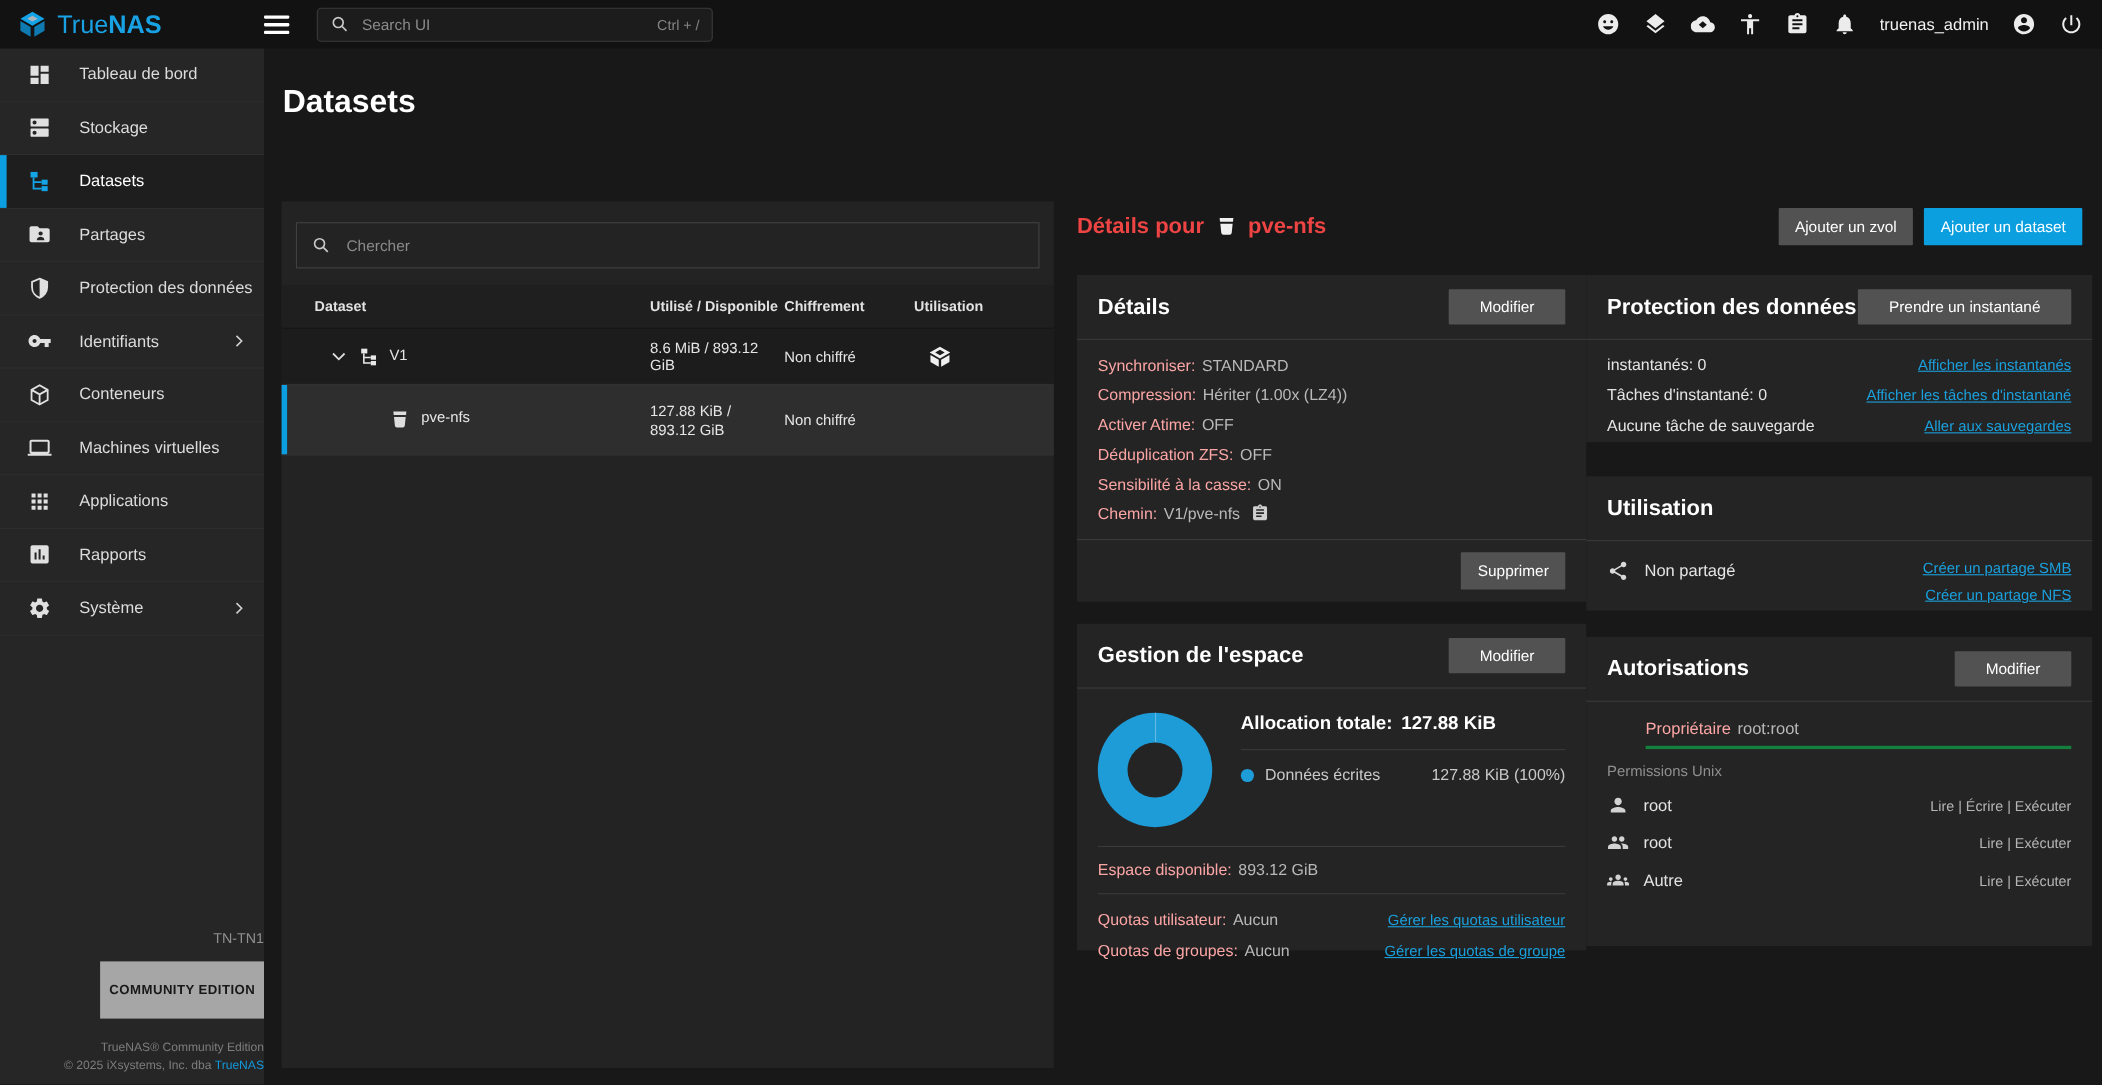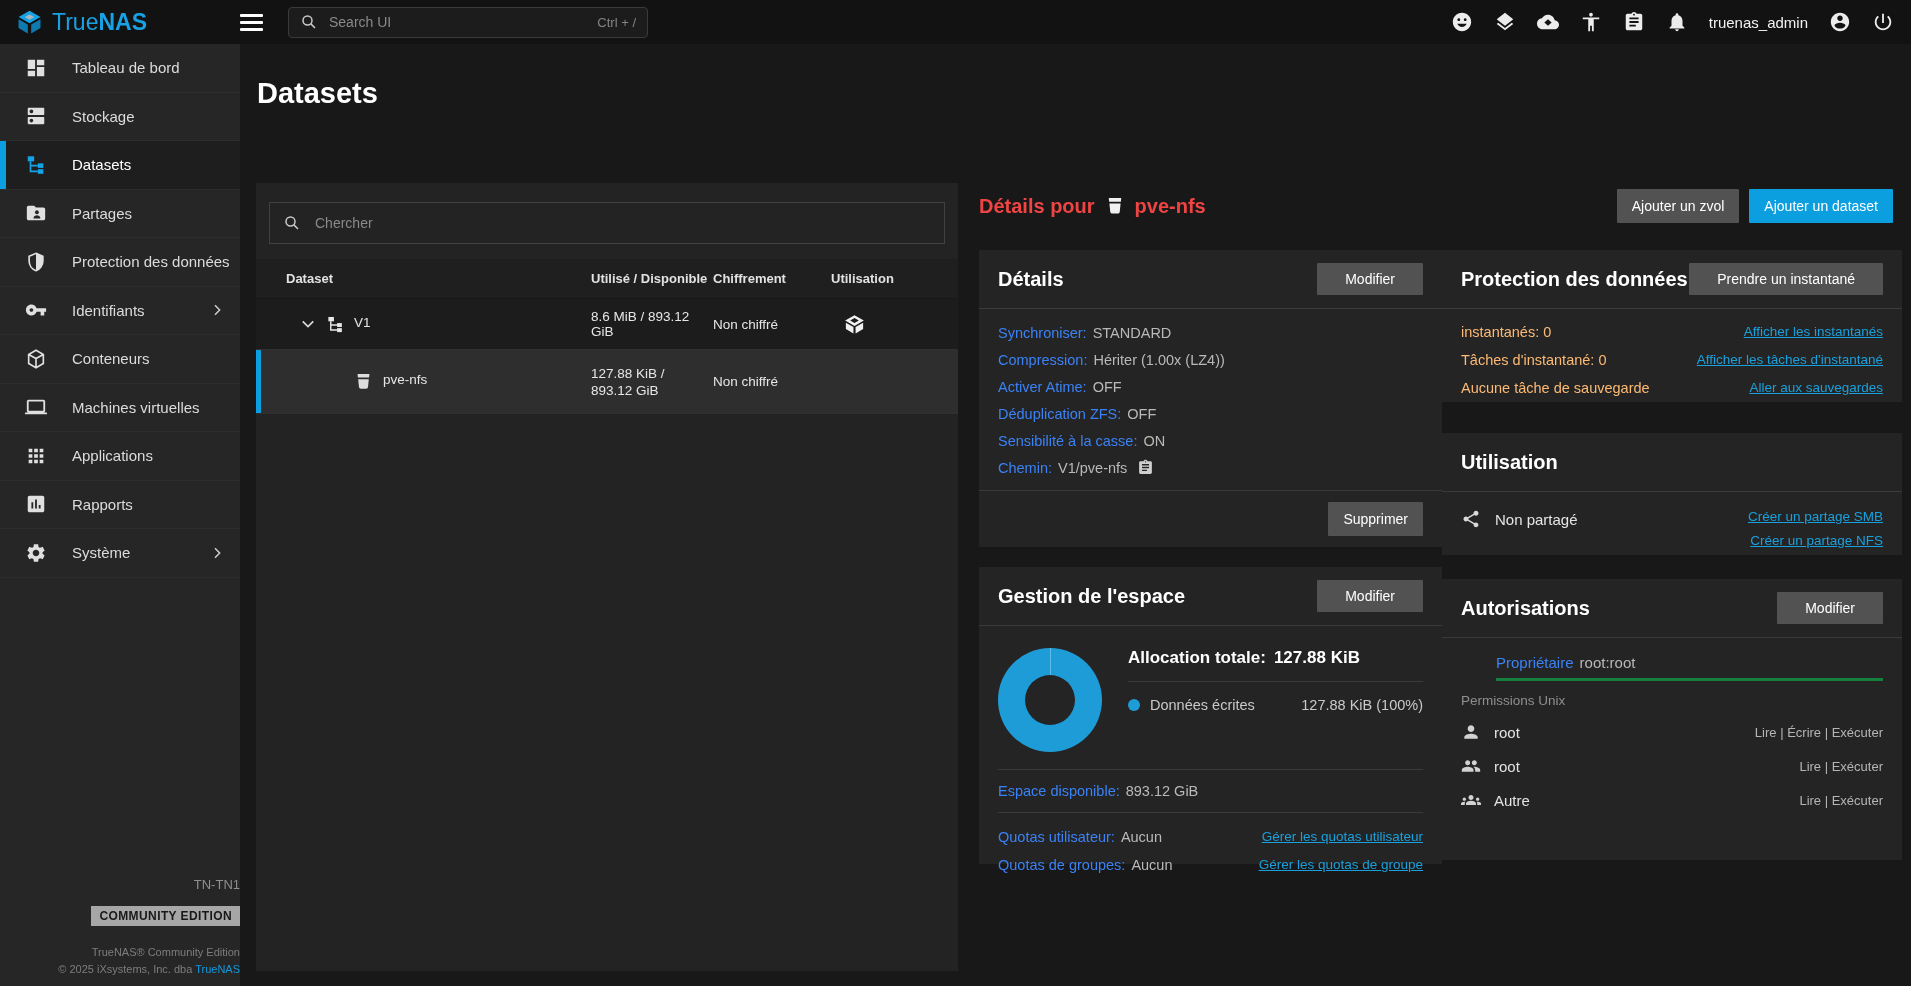--- a/index.html
+++ b/index.html
@@ -33,21 +33,21 @@
   .nav-item { height:48.5px; display:flex; align-items:center; gap:25px; padding-left:25px;
               border-bottom:1px solid #2d2d2d; font-size:15px; color:#dcdcdc; cursor:pointer; position:relative; }
   .nav-icon { width:22px; height:22px; flex:0 0 22px; color:#e0e0e0; }
   .nav-item.active { background:#1e1e1e; color:#fff; }
   .nav-item.active::before { content:""; position:absolute; left:0; top:0; bottom:0; width:6px; background:#0b9fe1; }
   .nav-item.active .nav-icon { color:#14a3e6; }
   .nav-chevron { margin-left:auto; margin-right:15px; width:16px; height:16px; color:#cfcfcf; }
   .sidebar-footer { position:absolute; bottom:8px; left:4px; right:0; text-align:right; }
   .hostname { font-size:13px; color:#8f8f8f; margin-bottom:14px; }
   .edition-badge { display:inline-block; background:#a6a6a6; color:#181818; font-weight:bold; font-size:12px;
-                   letter-spacing:.4px; padding:3px 8px; margin-bottom:18px; cursor:default; }
+                   letter-spacing:.4px; padding:19px 8px; margin-bottom:18px; cursor:default; }
   .footer-line { font-size:11px; color:#7d7d7d; line-height:1.55; }
   .footer-link { color:#1398dc; cursor:pointer; }
 
   
   .main { position:absolute; left:240px; top:44px; right:0; bottom:0; background:#181818; }
   .page-title { position:absolute; left:17px; top:33px; font-size:29px; font-weight:bold; color:#ffffff; }
 
   
   .tree-panel { position:absolute; left:16px; top:139px; width:702px; bottom:15px; background:#232323; }
   .tree-search-wrap { padding:19px 13px 15px; }
@@ -89,21 +89,21 @@
   #card-protection { left:1202px; top:206px; width:460px; height:152px; }
   #card-usage      { left:1202px; top:389px; width:460px; height:122px; }
   #card-perms      { left:1202px; top:535px; width:460px; height:281px; }
   .card-head { display:flex; align-items:center; justify-content:space-between; height:59px;
                padding:0 19px; border-bottom:1px solid #3a3a3a; }
   .card-title { font-size:20px; font-weight:bold; color:#fff; }
   .card-head .btn { padding:8px 28px; }
   .link { color:#1aa0dd; text-decoration:underline; cursor:pointer; }
 
   .kv { padding:11px 19px; font-size:14.5px; line-height:27px; }
-  .lbl { color:#3b82f6; }
+  .lbl { color:#fca5a5; }
   .val { color:#b9b9b9; margin-left:6px; }
   .copy-icon { width:17px; height:17px; color:#cfcfcf; display:inline-block; vertical-align:-3px; margin-left:10px; cursor:pointer; }
   .card-foot { position:absolute; bottom:0; left:0; right:0; border-top:1px solid #3a3a3a;
                padding:11px 19px; display:flex; justify-content:flex-end; }
 
   .space-body { padding:14px 19px 0; }
   .space-top { display:flex; gap:26px; }
   .donut { width:104px; height:104px; border-radius:50%; background:#1e9cd8; position:relative; margin-top:8px; flex:0 0 104px; }
   .donut::after { content:""; position:absolute; inset:27px; border-radius:50%; background:#242424; }
   .donut::before { content:""; position:absolute; left:50%; top:0; width:1px; height:27px; background:rgba(255,255,255,.3); }
@@ -113,21 +113,21 @@
   .legend { display:flex; align-items:center; gap:10px; padding-top:15px; font-size:14.5px; color:#c9c9c9; }
   .legend-dot { width:12px; height:12px; border-radius:50%; background:#1e9cd8; }
   .legend-val { margin-left:auto; }
   .avail-row { border-top:1px solid #3a3a3a; margin-top:17px; padding:13px 0; font-size:14.5px; border-bottom:1px solid #3a3a3a; }
   .quota-rows { padding-top:10px; }
   .quota-row { display:flex; align-items:center; font-size:14.5px; line-height:28px; }
   .quota-row .link { margin-left:auto; font-size:13.5px; }
 
   .prot-body { padding:9px 19px; }
   .prot-row { display:flex; align-items:center; justify-content:space-between; font-size:14.5px; line-height:28px; }
-  .prot-row .lbl { color:#fdba74; }
+  .prot-row .lbl { color:#e5e5e5; }
   .prot-row .link { font-size:13.5px; }
 
   .usage-body { padding:17px 19px; display:flex; justify-content:space-between; }
   .usage-left { display:flex; align-items:center; gap:14px; align-self:flex-start; font-size:15px; color:#e5e5e5; }
   .share-icon { width:20px; height:20px; color:#d9d9d9; }
   .usage-links { display:flex; flex-direction:column; align-items:flex-end; gap:9px; font-size:13.5px; }
 
   .perm-body { padding:10px 19px; }
   .owner { font-size:15px; line-height:30px; padding-bottom:0; border-bottom:3px solid #15803d;margin-left:35px; }
   .perm-section { font-size:13.5px; color:#8f8f8f; margin:12px 0 7px; }

